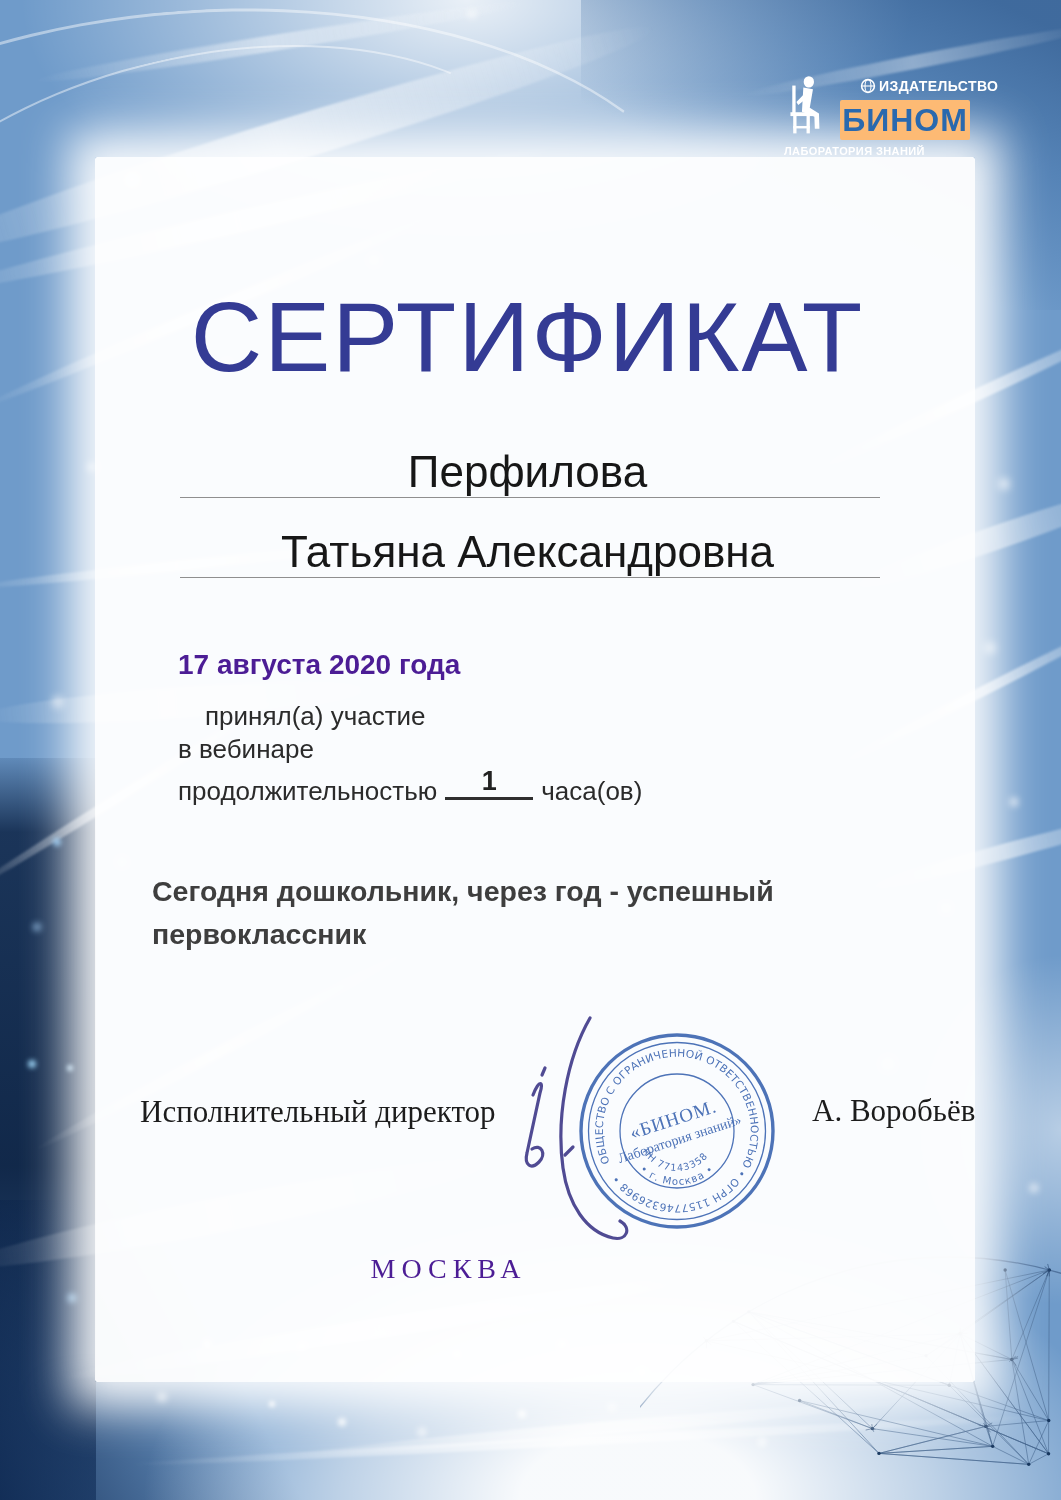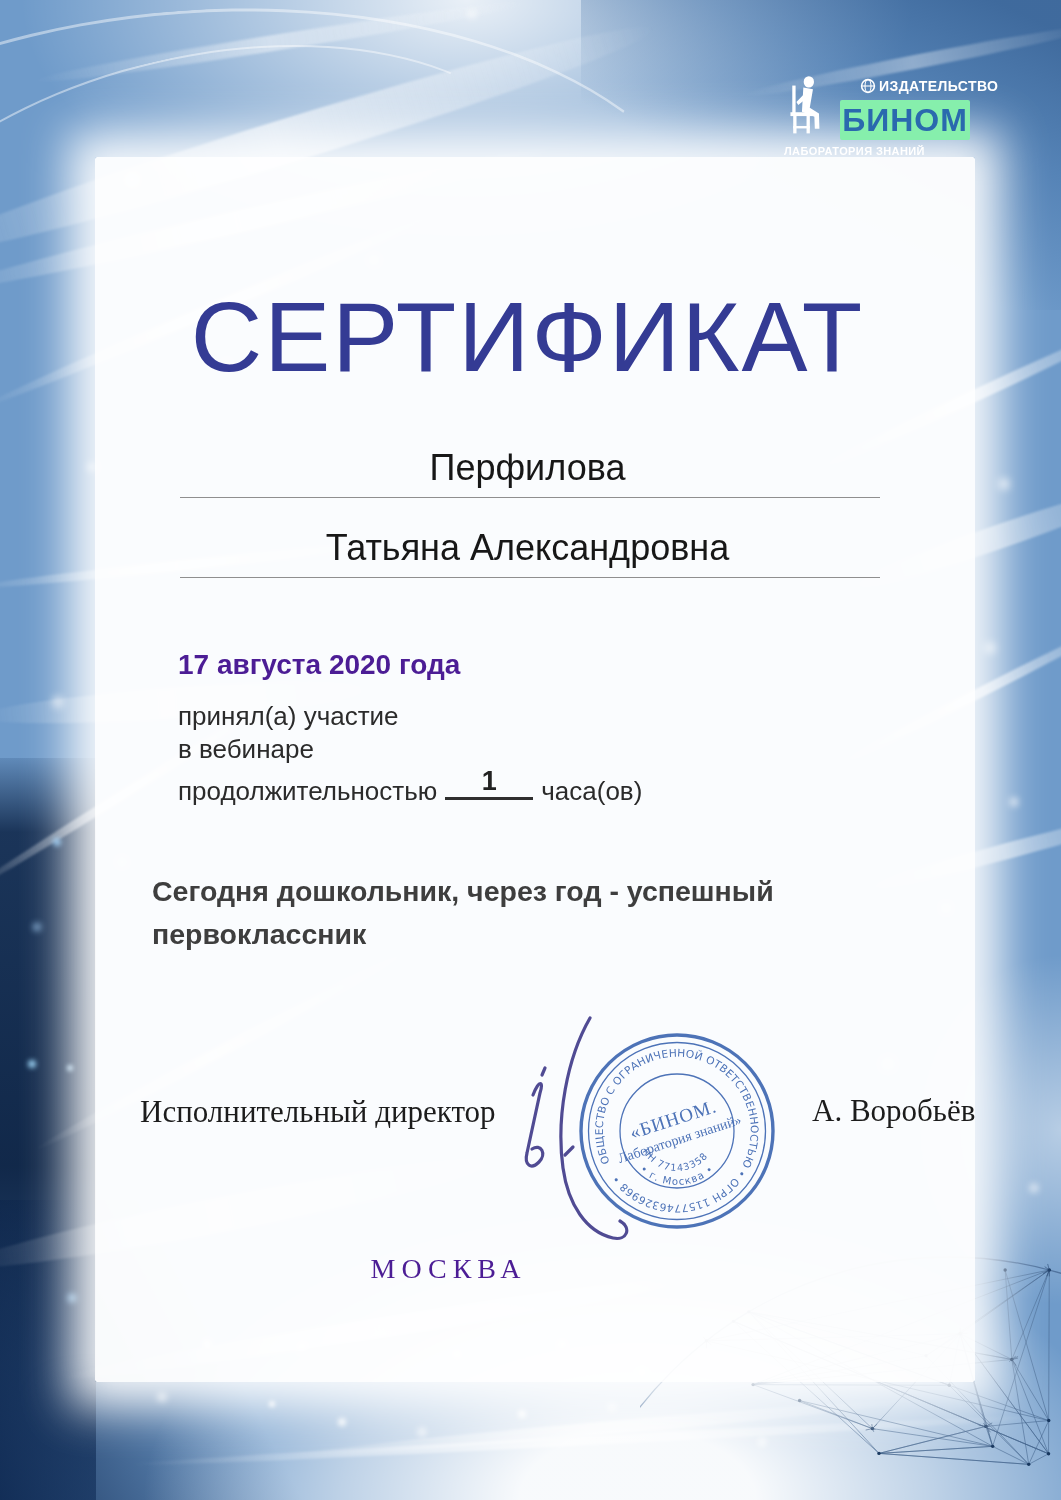--- a/index.html
+++ b/index.html
@@ -70,36 +70,36 @@
   
   .panel{left:95px;top:157px;width:880px;height:1225px;border-radius:2px;
          background:rgba(255,255,255,.97);
          box-shadow:0 0 46px 26px rgba(255,255,255,.92);}
 
   
   .logo{left:782px;top:68px;width:206px;height:96px;}
   .logo .figure{position:absolute;left:2px;top:5px;width:46px;height:84px;}
   .logo .row1{position:absolute;left:78px;top:10px;display:flex;align-items:center;gap:3px;}
   .logo .pub{color:#fff;font-weight:bold;font-size:14px;letter-spacing:.4px;}
-  .logo .brandbox{position:absolute;left:58px;top:32px;width:130px;height:40px;background:#86efac;
+  .logo .brandbox{position:absolute;left:58px;top:32px;width:130px;height:40px;background:#fdba74;
          border-radius:2px;display:flex;align-items:center;justify-content:center;}
   .logo .brand{color:#2a69ae;font-weight:bold;font-size:32px;letter-spacing:1px;}
   .logo .tagline{position:absolute;left:2px;top:77px;color:#fff;font-weight:bold;
          font-size:11px;letter-spacing:.4px;white-space:nowrap;}
 
   
   .title{left:95px;top:280px;width:865px;text-align:center;color:#343b94;
          font-size:99px;font-weight:400;letter-spacing:2px;}
-  .name {left:95px;width:865px;text-align:center;color:#171717;font-size:36px;}
+  .name {left:95px;width:865px;text-align:center;color:#171717;font-size:44px;}
   .name1{top:447px;} .name2{top:527px;}
   .rule{left:180px;width:700px;height:0;border-top:1.5px solid #8f8f8f;}
   .rule1{top:497px;} .rule2{top:577px;}
   .date{left:178px;top:649px;color:#4c1d95;font-size:28px;font-weight:bold;}
   .bodyline{left:178px;color:#2b2b2b;font-size:26px;white-space:nowrap;}
-  .bl1{top:701px;} .bl2{top:734px;} .bl3{top:767px;}
+  .bl1{top:701px;margin-left:27px;} .bl2{top:734px;} .bl3{top:767px;}
   .blank{display:inline-block;width:88px;height:30px;border-bottom:3px solid #2f2f2f;
          position:relative;margin:0 8px;vertical-align:baseline;}
   .blank .val{position:absolute;left:0;right:0;bottom:0;text-align:center;
          font-weight:bold;font-size:27px;color:#222;}
   .webinar{left:152px;top:870px;width:660px;color:#3e3e3e;font-size:28.5px;
          font-weight:bold;line-height:43px;}
   .serif{font-family:"Liberation Serif","DejaVu Serif",serif;color:#1c1c1c;}
   .role{left:140px;top:1094px;font-size:31px;}
   .signame{left:812px;top:1093px;font-size:31px;}
   .city{left:95px;top:1253px;width:707px;text-align:center;font-size:28px;letter-spacing:6px;color:#4c1d95;}

